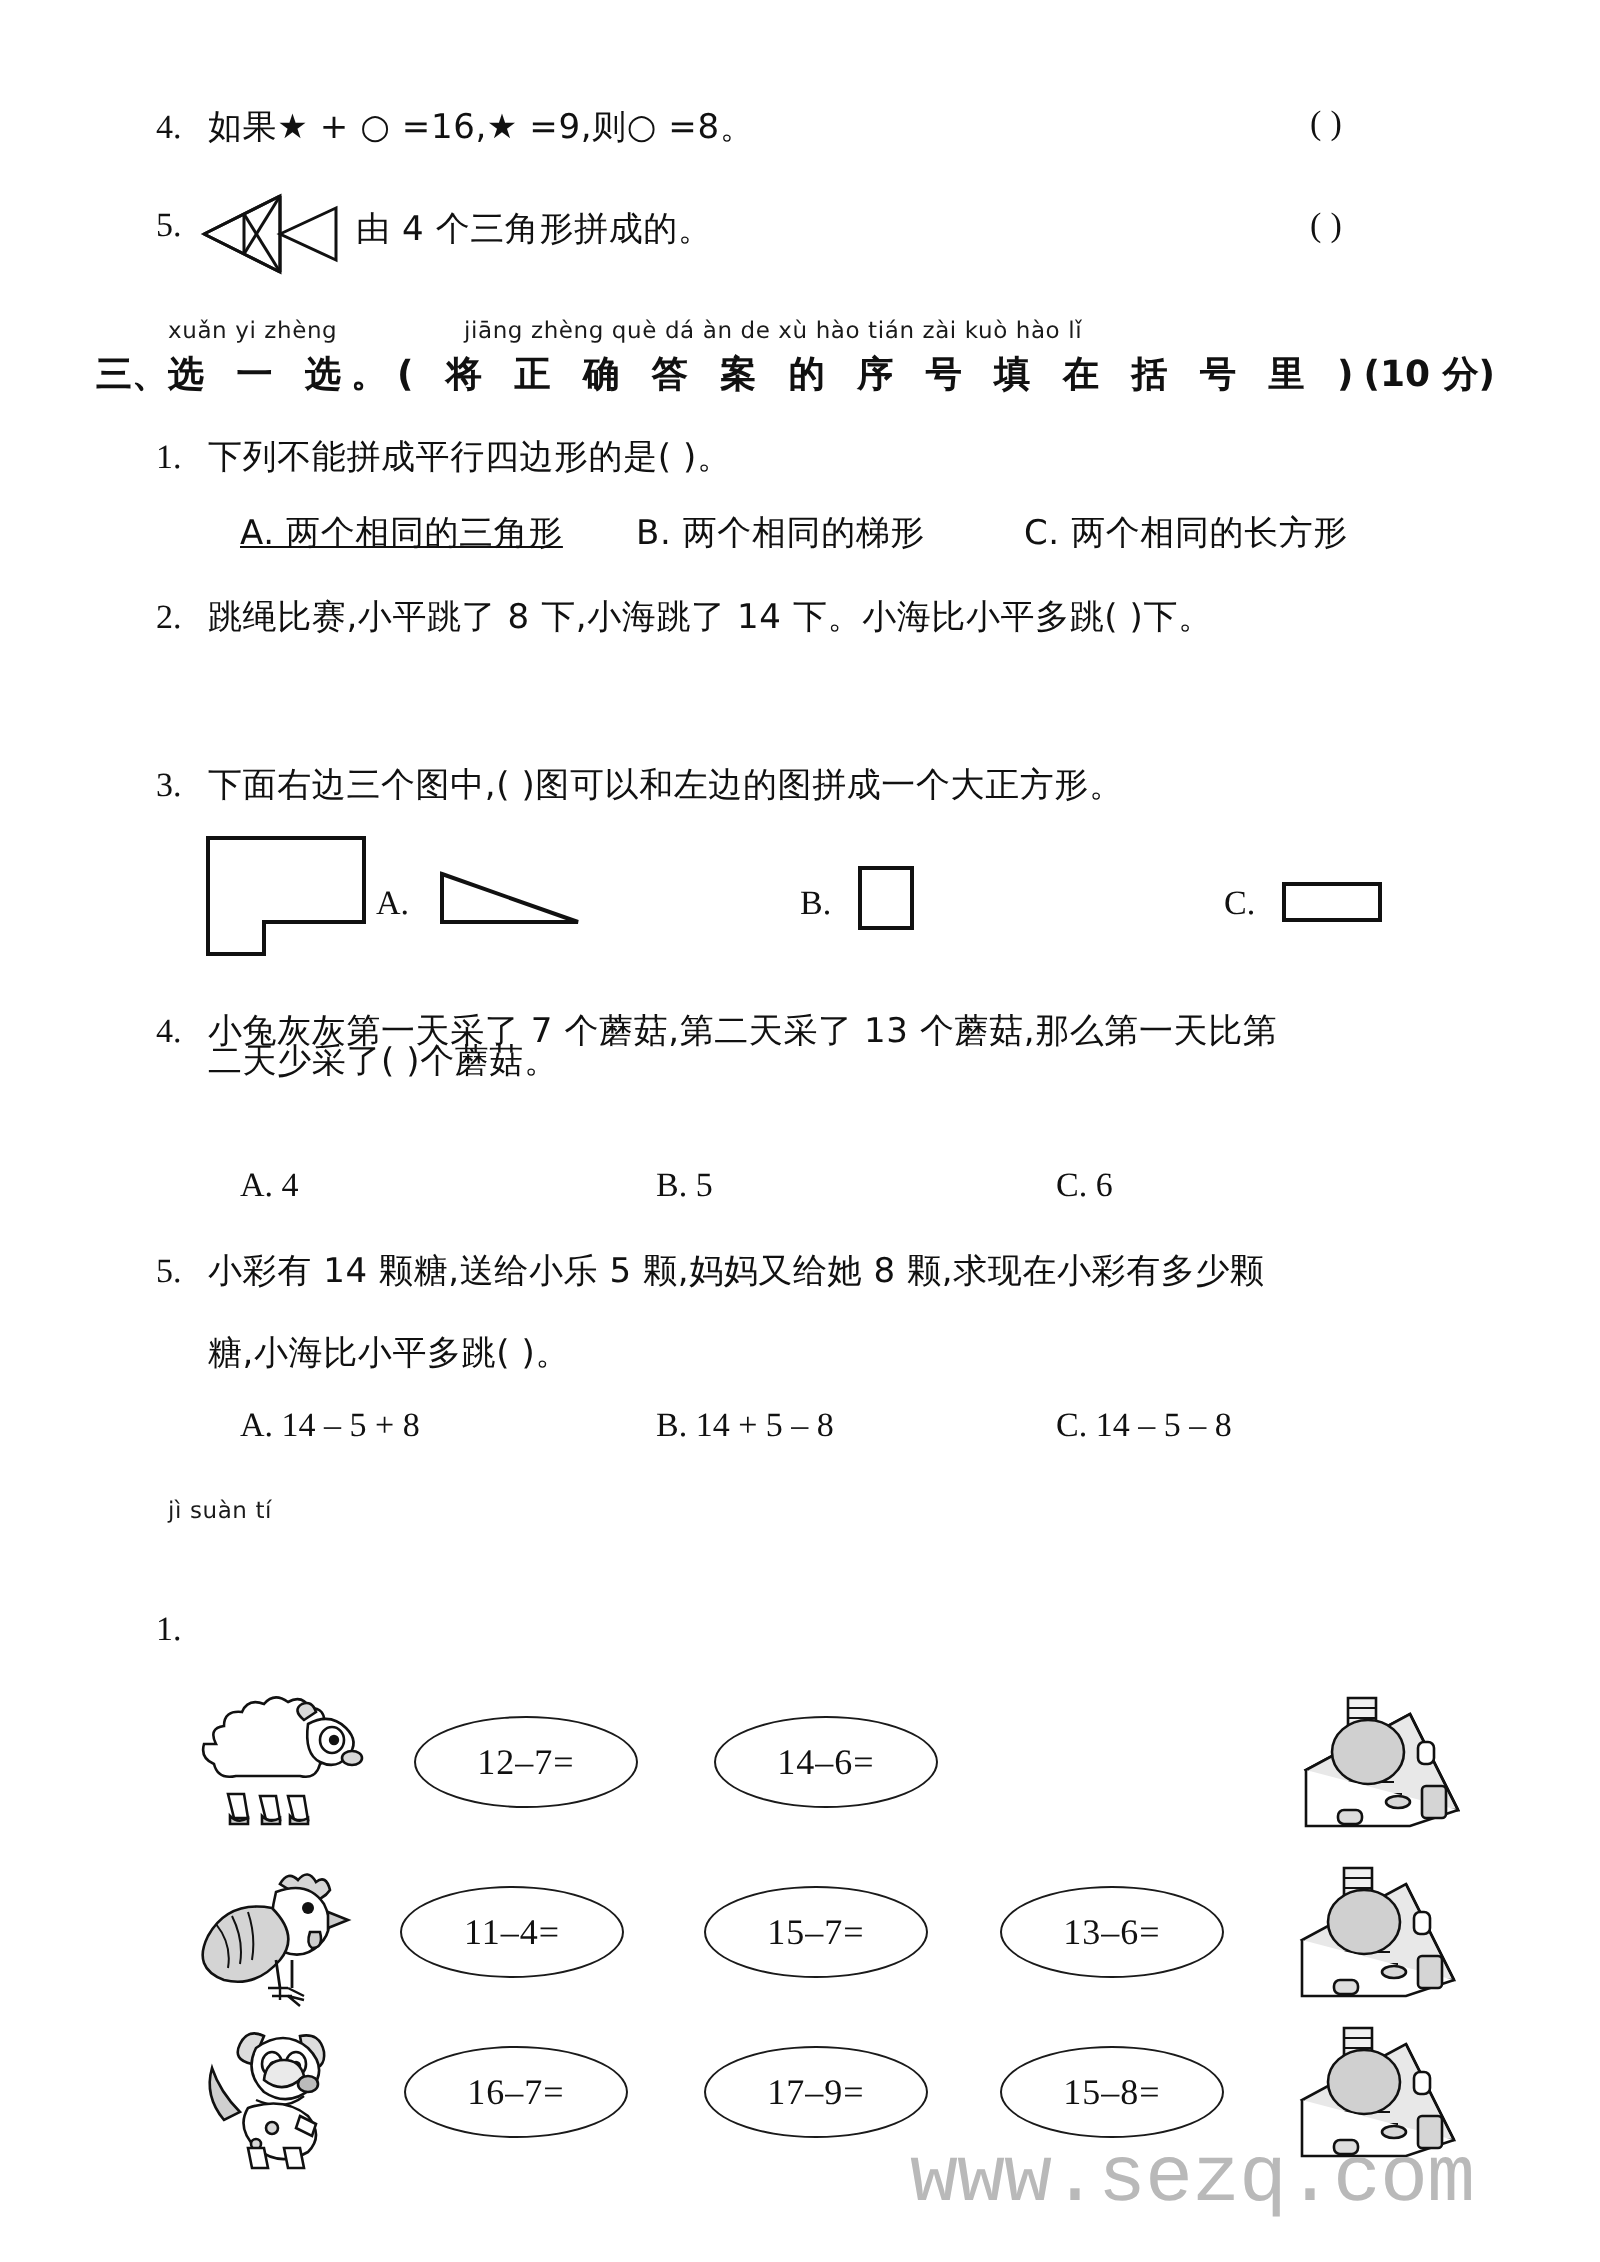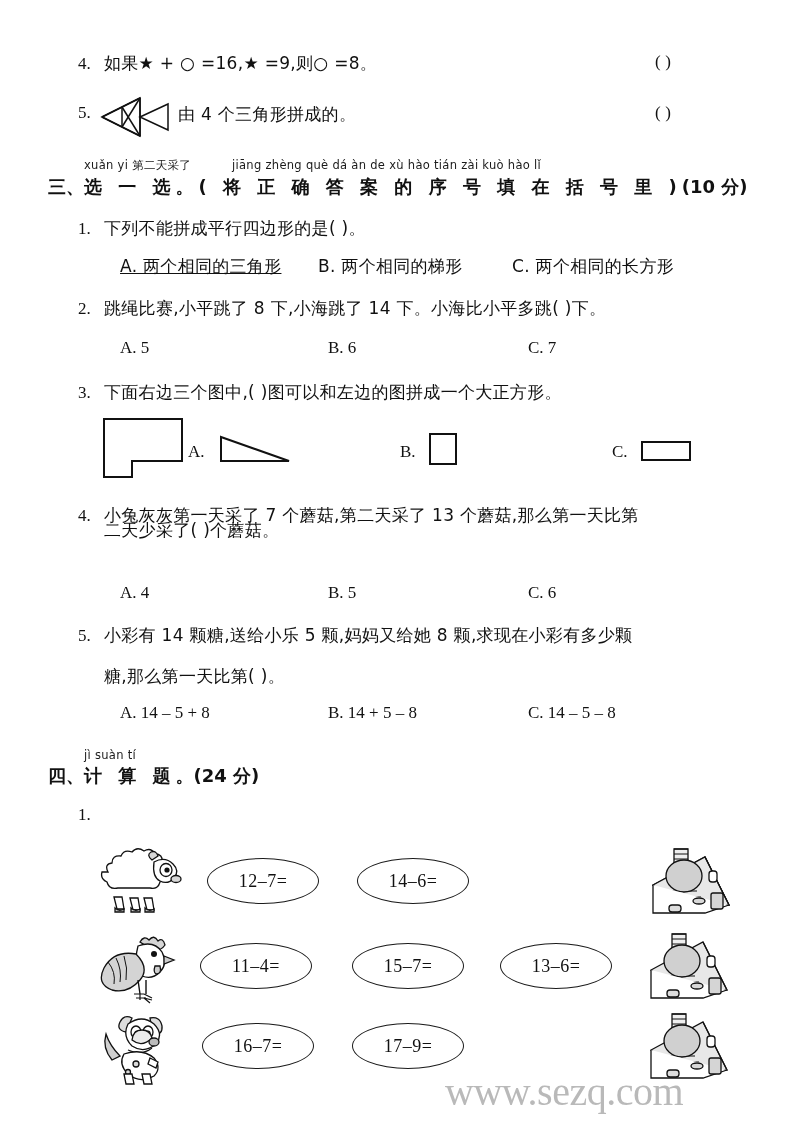--- a/index.html
+++ b/index.html
@@ -89,24 +89,24 @@
     justify-content: center;
     font-size: 18px;
     font-family: "Liberation Serif", serif;
     letter-spacing: 0.5px;
     background: #fff;
   }
 
   
   .watermark {
     position: absolute;
-    left: 445px;
+    left: 455px;
     top: 1068px;
     font-size: 40px;
-    font-family: Liberation Serif, serif;
+    font-family: Liberation Mono, monospace;
     color: #b9b9b9;
     letter-spacing: -0.5px;
     user-select: none;
   }
 </style>
 </head>
 <body>
 
 <div class="page">
 
@@ -140,42 +140,39 @@
       </g>
     </svg>
   </div>
   <div class="row" style="left:178px; top:103px;">
     <span class="txt-cn">由 4 个三角形拼成的。</span>
   </div>
   <div class="row" style="left:655px; top:103px;">
     <span class="txt">(            )</span>
   </div>
 
-  <div class="pinyin" style="left:84px; top:158px;">xuǎn  yi  第二天采了</div>
+  <div class="pinyin" style="left:84px; top:158px;">xuǎn  yi  zhèng</div>
   <div class="pinyin" style="left:232px; top:158px;">jiāng zhèng què dá àn de xù hào tián zài kuò hào  lǐ</div>
 
   <div class="section-title" style="left:48px; top:175px;">
     <span>三、</span><span class="sp">选 一 选</span><span class="sp">。( 将  正  确 答 案 的 序 号 填 在 括 号 里 )</span><span>(10 分)</span>
   </div>
 
   <div class="row" style="left:78px; top:217px;">
     <span class="num">1.</span>
     <span class="txt-cn">下列不能拼成平行四边形的是(          )。</span>
   </div>
   <div class="opts" style="left:120px; top:255px;">
     <span class="opt txt-cn" style="width:198px;text-decoration:underline;">A. 两个相同的三角形</span><span class="opt txt-cn" style="width:194px;">B. 两个相同的梯形</span><span class="opt txt-cn">C. 两个相同的长方形</span>
   </div>
 
   <div class="row" style="left:78px; top:297px;">
     <span class="num">2.</span>
     <span class="txt-cn">跳绳比赛,小平跳了 8 下,小海跳了 14 下。小海比小平多跳(        )下。</span>
   </div>
-  <div class="opts" style="left:120px; top:338px;">
-    <span class="opt" style="width:208px;">A. 5</span><span class="opt" style="width:200px;">B. 6</span><span class="opt">C. 7</span>
-  </div>
 
   <div class="row" style="left:78px; top:381px;">
     <span class="num">3.</span>
     <span class="txt-cn">下面右边三个图中,(        )图可以和左边的图拼成一个大正方形。</span>
   </div>
 
   <div class="shape-wrap" style="left:102px; top:417px;">
     <svg width="86" height="62" viewBox="0 0 86 62">
       <path d="M2 2 L80 2 L80 44 L30 44 L30 60 L2 60 Z" fill="none" stroke="#111" stroke-width="2"></path>
     </svg>
@@ -217,30 +214,27 @@
   </div>
   <div class="opts" style="left:120px; top:583px;">
     <span class="opt" style="width:208px;">A. 4</span><span class="opt" style="width:200px;">B. 5</span><span class="opt">C. 6</span>
   </div>
 
   <div class="row" style="left:78px; top:624px;">
     <span class="num">5.</span>
     <span class="txt-cn">小彩有 14 颗糖,送给小乐 5 颗,妈妈又给她 8 颗,求现在小彩有多少颗</span>
   </div>
   <div class="row" style="left:104px; top:665px;">
-    <span class="txt-cn">糖,那么第一天比第(        )。</span>
+    <span class="txt-cn">糖,小海比小平多跳(        )。</span>
   </div>
   <div class="opts" style="left:120px; top:703px;">
     <span class="opt" style="width:208px;">A. 14 – 5 + 8</span><span class="opt" style="width:200px;">B. 14 + 5 – 8</span><span class="opt">C. 14 – 5 – 8</span>
   </div>
 
   <div class="pinyin" style="left:84px; top:748px;">jì  suàn  tí</div>
-  <div class="section-title" style="left:48px; top:764px;">
-    <span>四、</span><span class="sp">计 算 题</span><span>。(24 分)</span>
-  </div>
 
   <div class="row" style="left:78px; top:805px;">
     <span class="num">1.</span>
   </div>
 
   <div class="shape-wrap" style="left:96px; top:848px;">
     <svg width="92" height="68" viewBox="0 0 92 68">
       <g fill="#ffffff" stroke="#111" stroke-width="1.3">
         <path d="M12 24 q-4 -8 4 -9 q0 -8 9 -7 q3 -7 11 -4 q5 -6 12 -1 q7 -4 11 3
                  q8 0 7 8 q6 3 2 10 q3 7 -4 10 q-2 8 -10 6 l-32 0 q-9 2 -11 -6 q-7 -3 -5 -10 Z"></path>
@@ -349,20 +343,23 @@
         <path d="M52 46 l8 4 l-2 6 l-8 -4 Z" fill="#fff"></path>
       </g>
     </svg>
   </div>
   <div class="ellipse" style="left:202px; top:1023px;">
     <span>16–7=</span>
   </div>
   <div class="ellipse" style="left:352px; top:1023px;">
     <span>17–9=</span>
   </div>
+  <div class="ellipse" style="left:500px; top:1023px;">
+    <span>15–8=</span>
+  </div>
   <div class="shape-wrap" style="left:645px; top:1008px;">
     <svg width="86" height="76" viewBox="0 0 86 76">
       <g fill="#ffffff" stroke="#111" stroke-width="1.3">
         <path d="M27 6 l14 0 l0 16 l-14 0 Z" fill="#efefef"></path>
         <path d="M27 6 l14 0 M27 11 l14 0 M27 16 l14 0" stroke-width="1"></path>
         <path d="M58 14 L82 62 L30 62 L6 42 Z" fill="#e8e8e8"></path>
         <path d="M58 14 L82 62"></path>
         <path d="M14 48 l36 0 M20 54 l34 0 M24 30 l24 0 M32 24 l20 0" stroke-width="1"></path>
         <ellipse cx="37" cy="33" rx="18" ry="16" fill="#d0d0d0"></ellipse>
         <path d="M6 42 L6 70 L58 70 L82 62" fill="#fff"></path>

